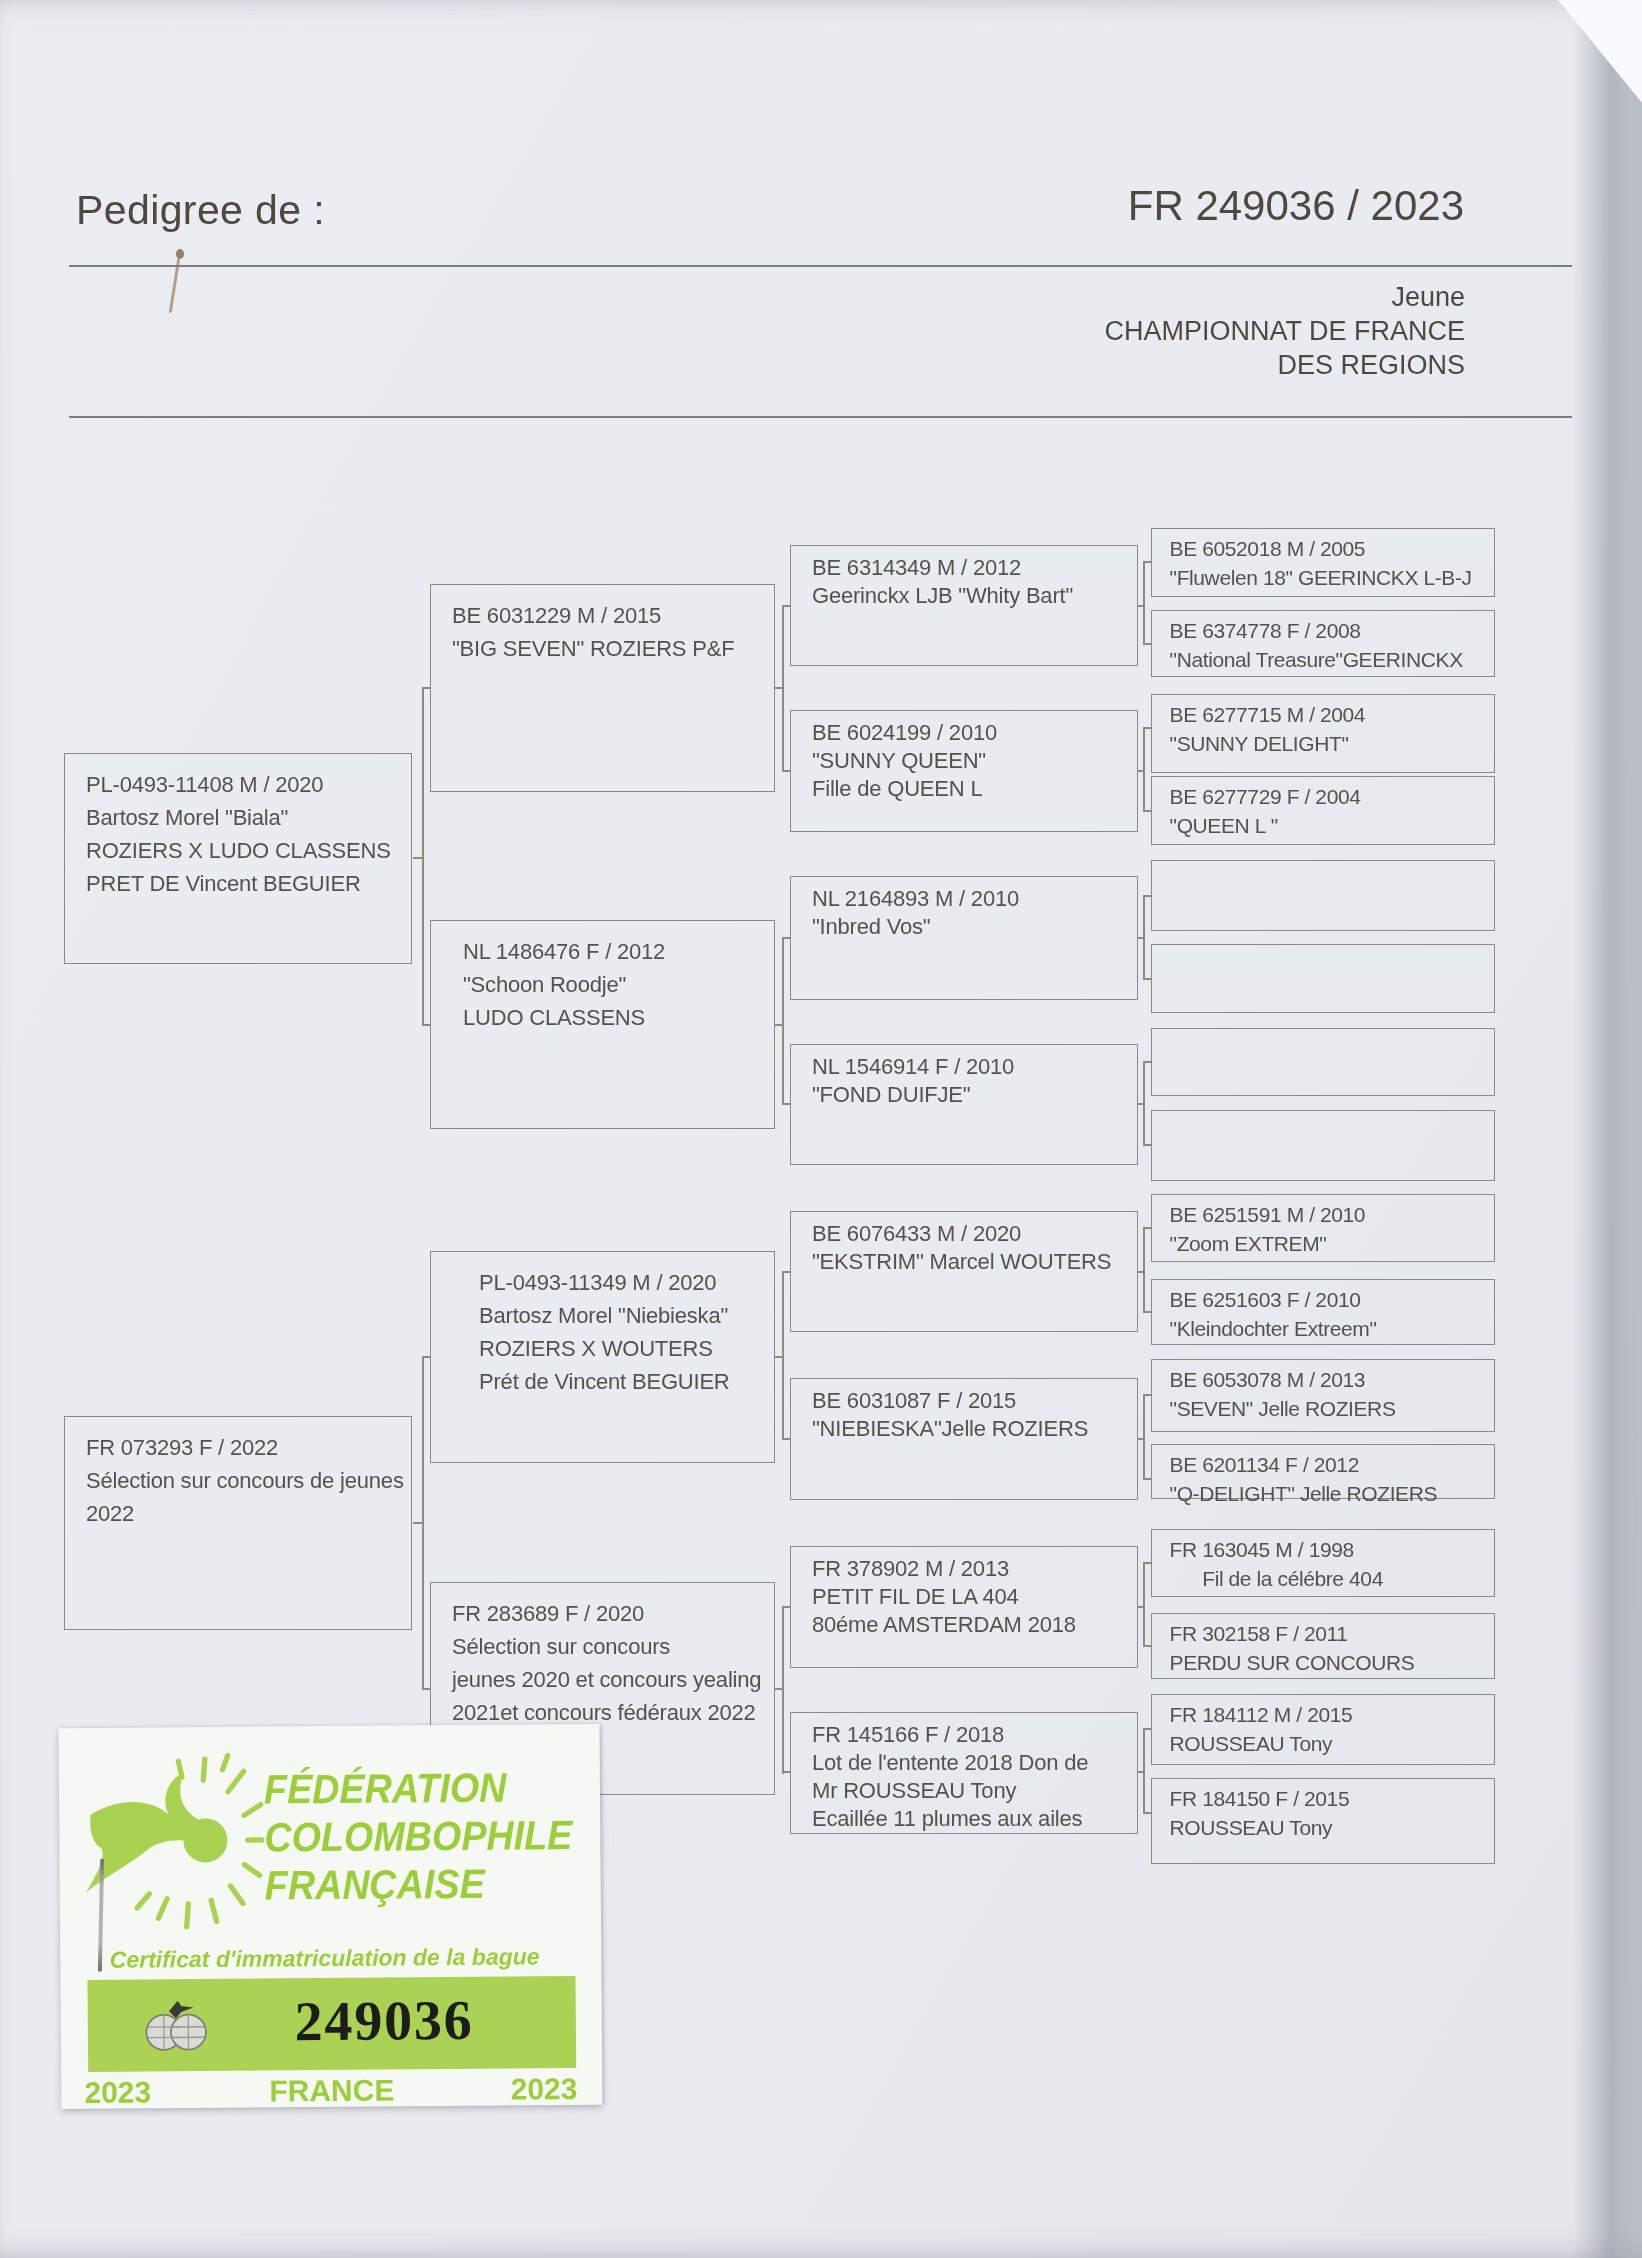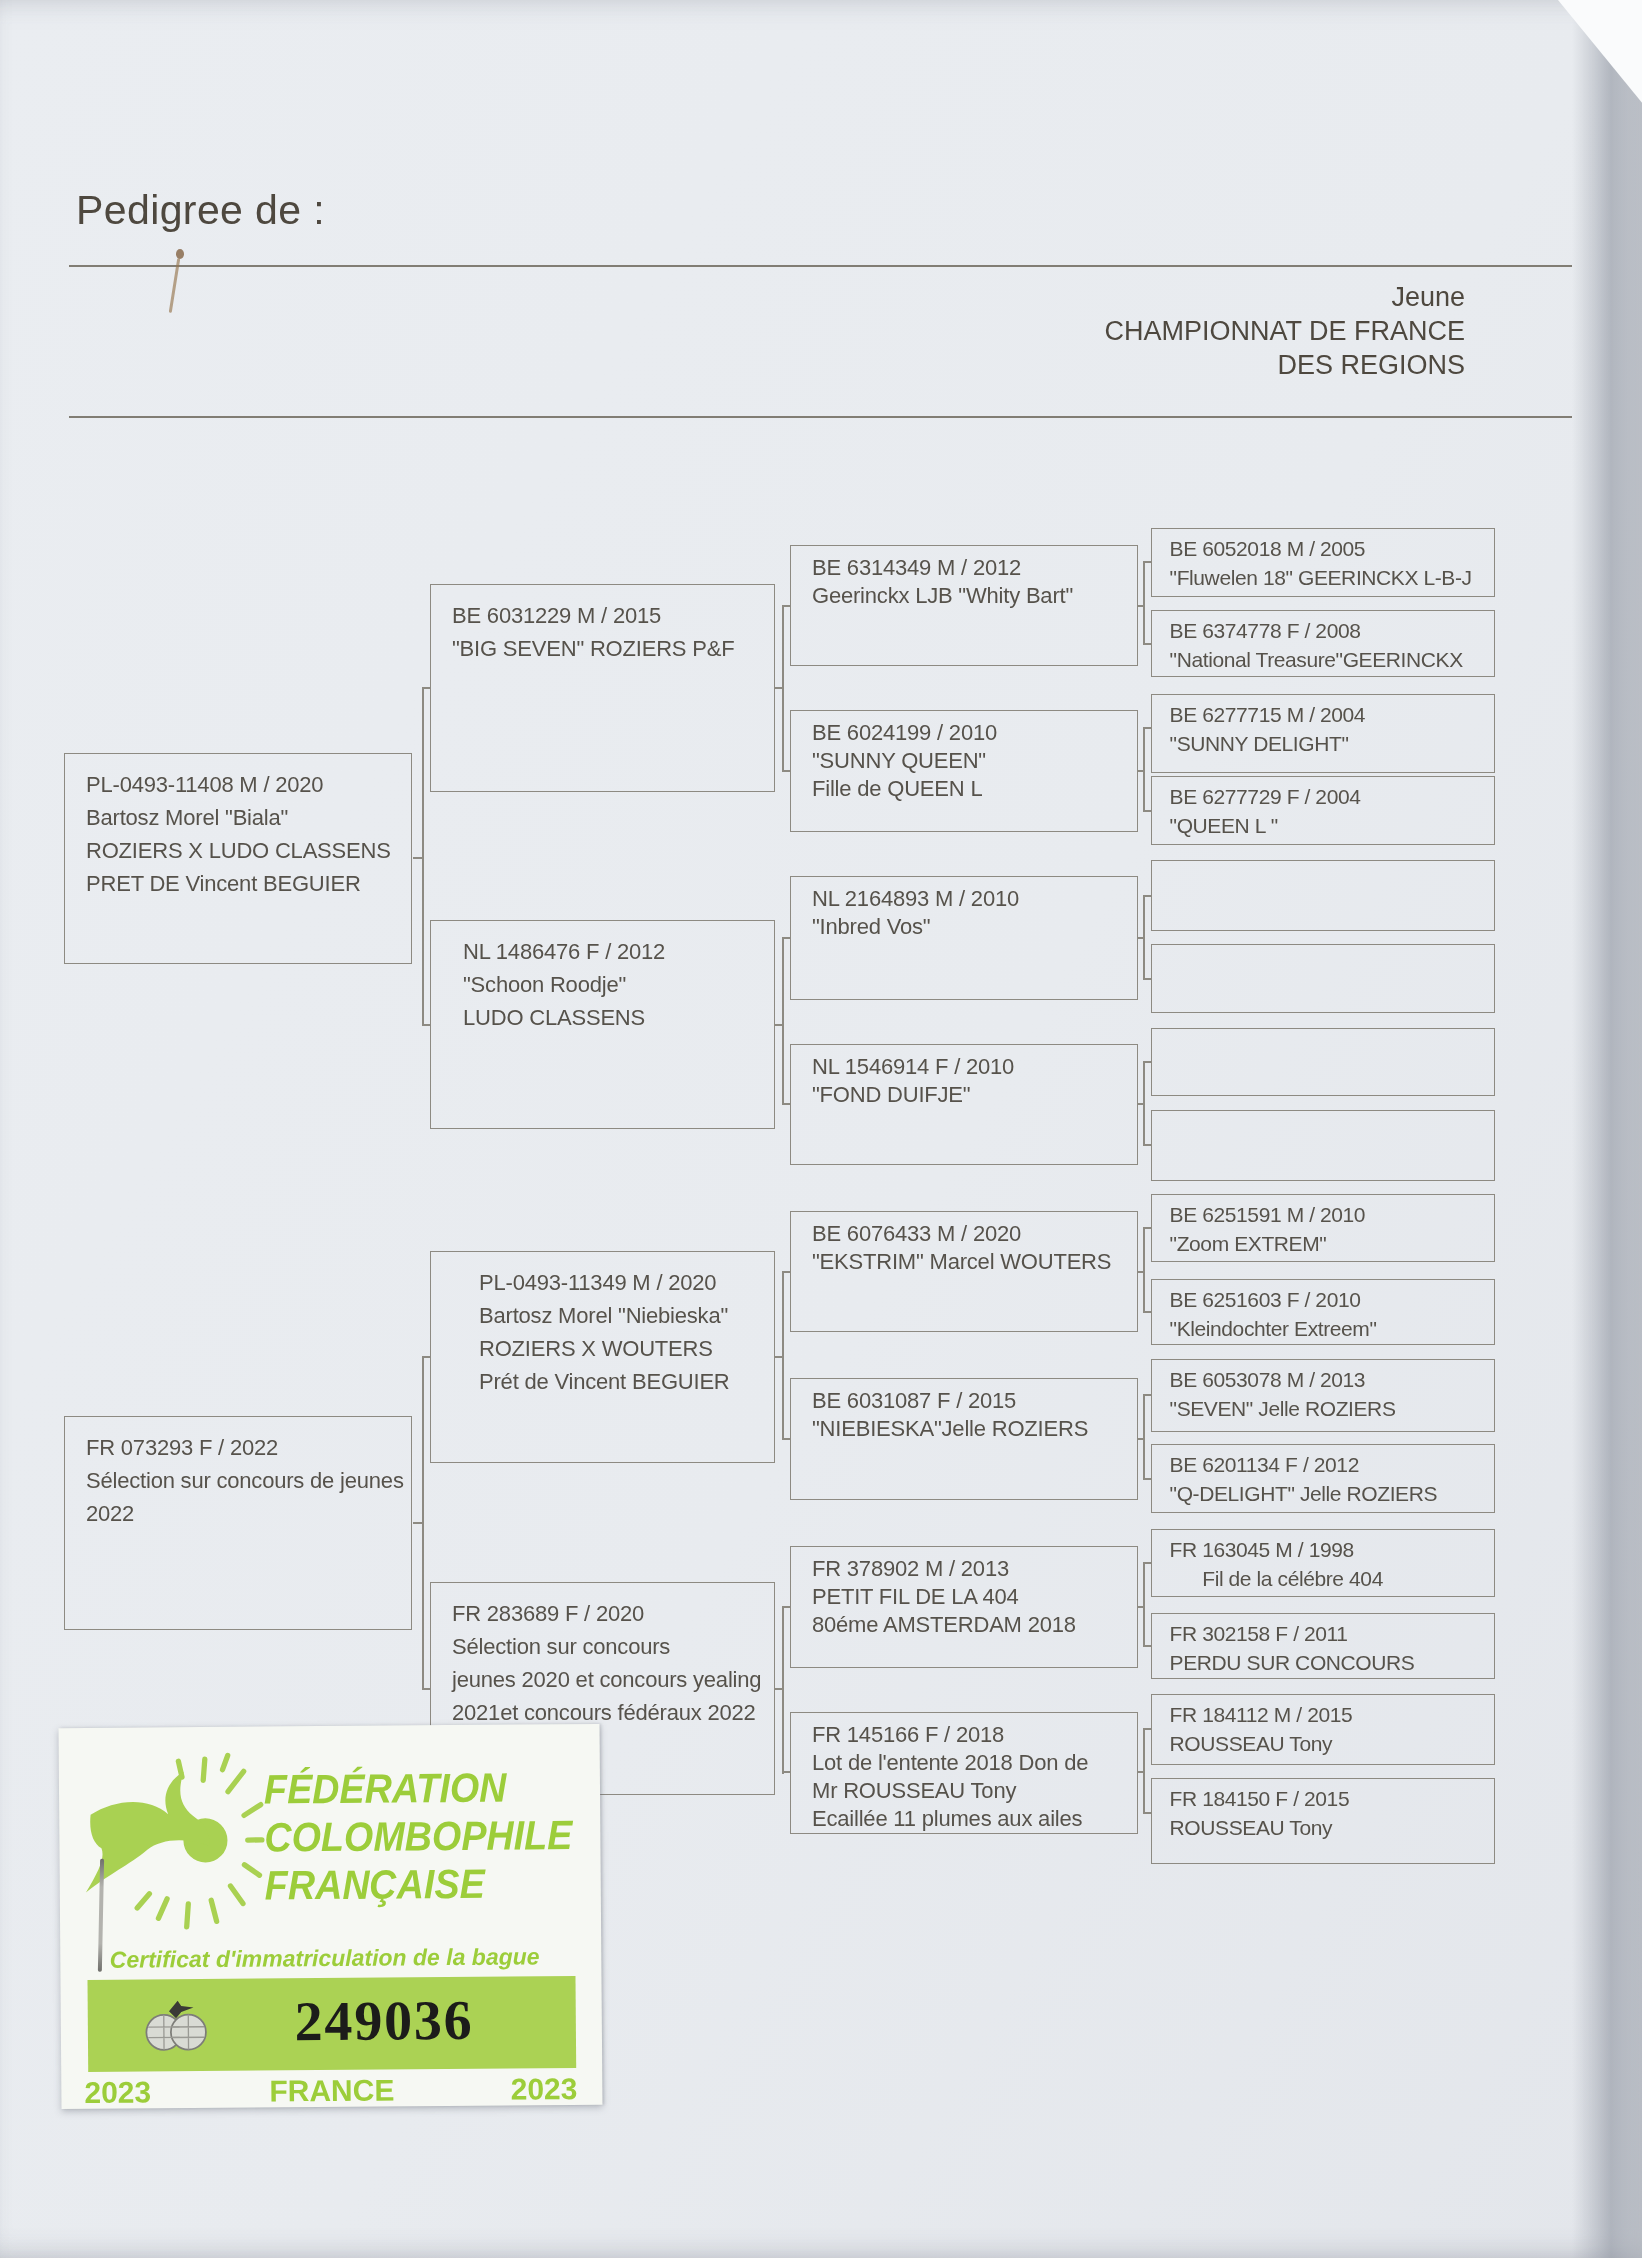--- a/index.html
+++ b/index.html
@@ -49,20 +49,21 @@
   .dove{position:absolute;left:12.4px;top:25px;}
   .staple{position:absolute;left:39px;top:131px;width:3.5px;height:113px;border-radius:1.8px;
     background:linear-gradient(#6f6f6b,#b3b3ae 25%,#b3b3ae 75%,#6f6f6b);transform:rotate(1.6deg);}
 </style>
 </head>
 <body>
 
 <div class="page">
 
   <div class="abs title">Pedigree de :</div>
+  <div class="abs ring">FR 249036 / 2023</div>
   <div class="rule rule1"></div>
 
   <div class="abs comp">Jeune
 CHAMPIONNAT DE FRANCE
 DES REGIONS</div>
   <div class="rule rule2"></div>
 
   <div class="abs speck"></div>
   <div class="abs hair"></div>
 
@@ -118,21 +119,21 @@
       <div class="pbox c3" style="left: 1151px; top: 860px; width: 344px; height: 71px;"></div>
       <div class="pbox c3" style="left: 1151px; top: 944px; width: 344px; height: 69px;"></div>
       <div class="pbox c3" style="left: 1151px; top: 1028px; width: 344px; height: 68px;"></div>
       <div class="pbox c3" style="left: 1151px; top: 1110px; width: 344px; height: 71px;"></div>
       <div class="pbox c3" style="left: 1151px; top: 1194px; width: 344px; height: 68px;">BE 6251591 M / 2010
 "Zoom EXTREM"</div>
       <div class="pbox c3" style="left: 1151px; top: 1279px; width: 344px; height: 66px;">BE 6251603 F / 2010
 "Kleindochter Extreem"</div>
       <div class="pbox c3" style="left: 1151px; top: 1359px; width: 344px; height: 73px;">BE 6053078 M / 2013
 "SEVEN" Jelle ROZIERS</div>
-      <div class="pbox c3" style="left: 1151px; top: 1444px; width: 344px; height: 69px;">BE 6201134 F / 2012
+      <div class="pbox c3" style="left: 1151px; top: 1444px; width: 344px; height: 55px;">BE 6201134 F / 2012
 "Q-DELIGHT" Jelle ROZIERS</div>
       <div class="pbox c3" style="left: 1151px; top: 1529px; width: 344px; height: 68px;">FR 163045 M / 1998
 &nbsp;&nbsp;&nbsp;&nbsp;&nbsp;&nbsp;Fil de la célébre 404</div>
       <div class="pbox c3" style="left: 1151px; top: 1613px; width: 344px; height: 66px;">FR 302158 F / 2011
 PERDU SUR CONCOURS</div>
       <div class="pbox c3" style="left: 1151px; top: 1694px; width: 344px; height: 71px;">FR 184112 M / 2015
 ROUSSEAU Tony</div>
       <div class="pbox c3" style="left: 1151px; top: 1778px; width: 344px; height: 86px;">FR 184150 F / 2015
 ROUSSEAU Tony</div>
       <div class="tline" style="left: 413px; top: 857px; width: 8.8px; height: 1.8px;"></div>

